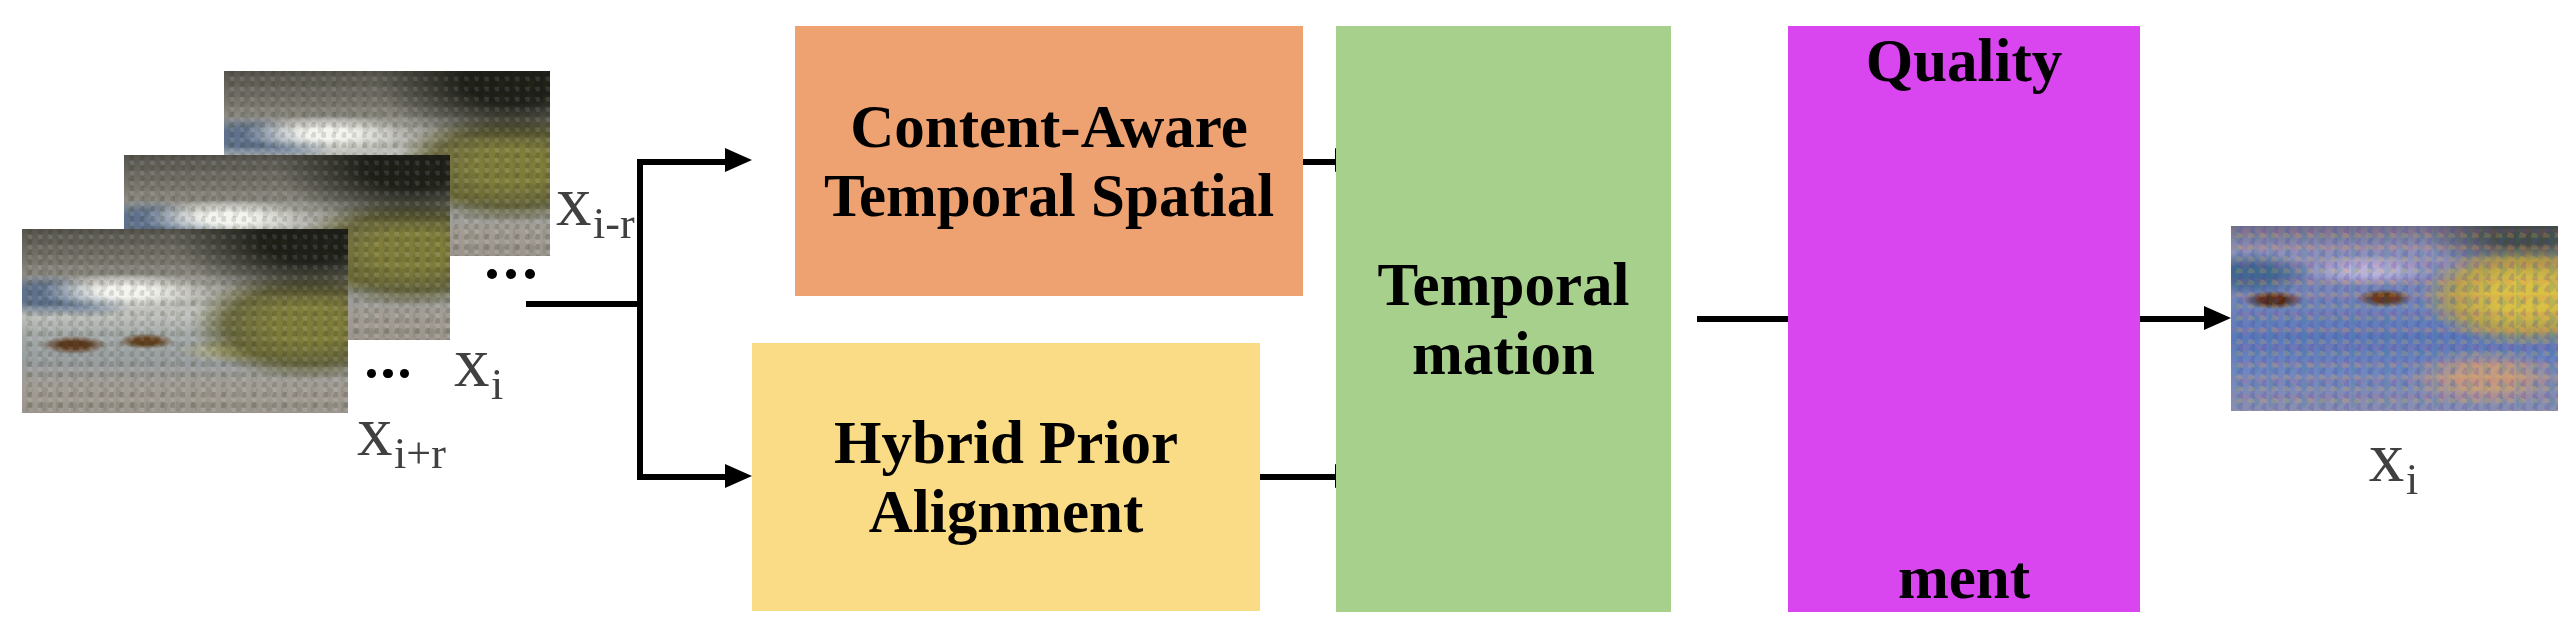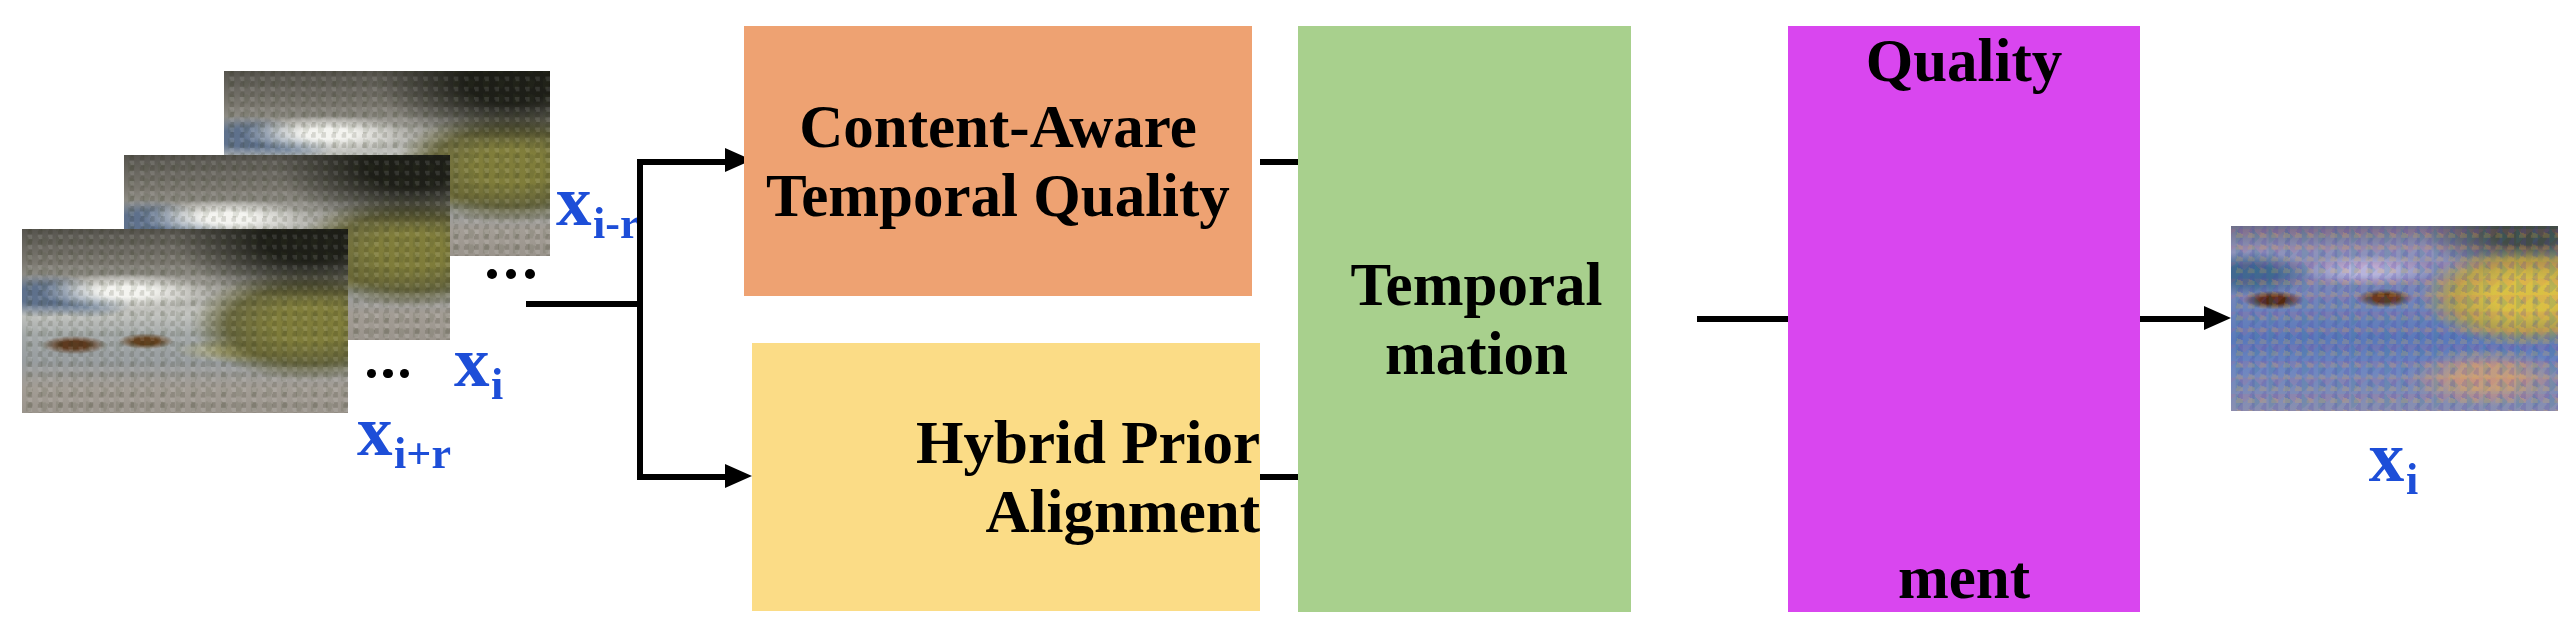--- a/index.html
+++ b/index.html
@@ -20,40 +20,40 @@
     align-items: center;
     text-align: center;
   }
   .box .bline {
     font-weight: bold;
     font-size: 61px;
     line-height: 69px;
     color: #000;
     white-space: nowrap;
   }
-  #box-alignment { left: 744px;  top: 26px;  width: 508px; height: 270px; }
-  #box-prior     { left: 752px;  top: 343px; width: 508px; height: 268px; align-items: flex-end; }
-  #box-transform { left: 1298px; top: 26px;  width: 309px; height: 586px; padding-left: 24px; }
+  #box-alignment { left: 795px;  top: 26px;  width: 508px; height: 270px; }
+  #box-prior     { left: 752px;  top: 343px; width: 508px; height: 268px; }
+  #box-transform { left: 1336px; top: 26px;  width: 335px; height: 586px; }
   #box-enhance   { left: 1788px; top: 26px;  width: 352px; height: 586px; }
 
   
   .cline { position: absolute; background: #000; }
   .head {
     position: absolute; width: 0; height: 0;
     border-top: 12.6px solid transparent;
     border-bottom: 12.6px solid transparent;
     border-left: 27px solid #000;
   }
   
   .mlabel {
     position: absolute;
-    font-weight: bold;
+    font-weight: normal;
     font-size: 71px;
     line-height: 1;
-    color: #1d4ed8;
+    color: #404040;
     white-space: nowrap;
   }
   .mlabel .sub {
     font-size: 0.62em;
     position: relative;
     top: 0.30em;
     margin-left: 1.6px;
   }
   
   .dots { position: absolute; display: flex; align-items: center; }
@@ -131,21 +131,21 @@
   <div class="cline" style="left:1260px; top:159px; width:75px; height:5.5px;"></div>
   <div class="head" style="left:1335px; top:148px;"></div>
   <div class="cline" style="left:1260px; top:474px; width:75px; height:5.5px;"></div>
   <div class="head" style="left:1335px; top:464px;"></div>
   <div class="cline" style="left:1697px; top:316px; width:91px; height:5.5px;"></div>
   <div class="cline" style="left:2140px; top:316px; width:64px; height:5.5px;"></div>
   <div class="head" style="left:2204px; top:306px;"></div>
 
   <div class="box" id="box-alignment" style="background-color: rgb(238, 162, 114);">
     <div class="bline">Content-Aware</div>
-    <div class="bline">Temporal Quality</div>
+    <div class="bline">Temporal Spatial</div>
   </div>
 
   <div class="box" id="box-prior" style="background-color: rgb(251, 220, 134);">
     <div class="bline">Hybrid Prior</div>
     <div class="bline">Alignment</div>
   </div>
 
   <div class="box" id="box-transform" style="background-color: rgb(168, 208, 141);">
     <div class="bline">Temporal</div>
     <div class="bline">mation</div>

